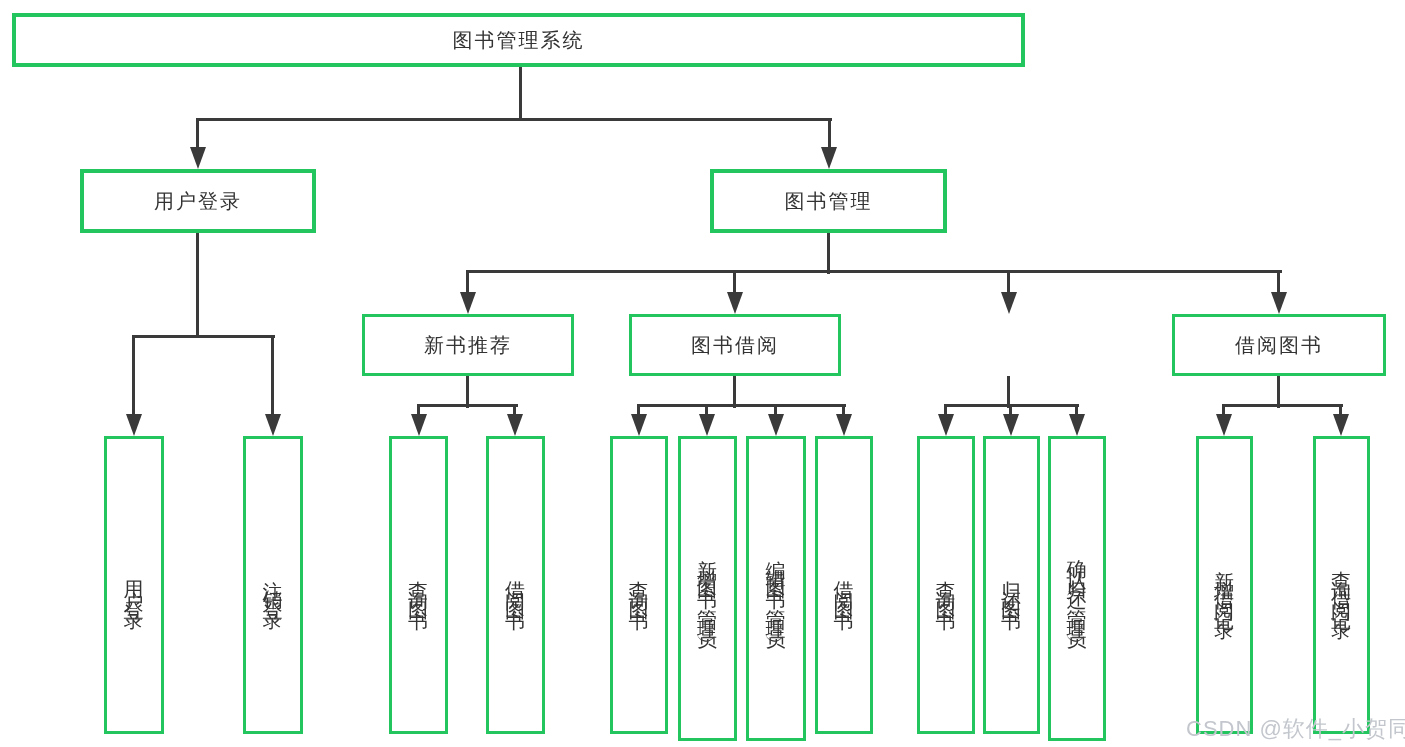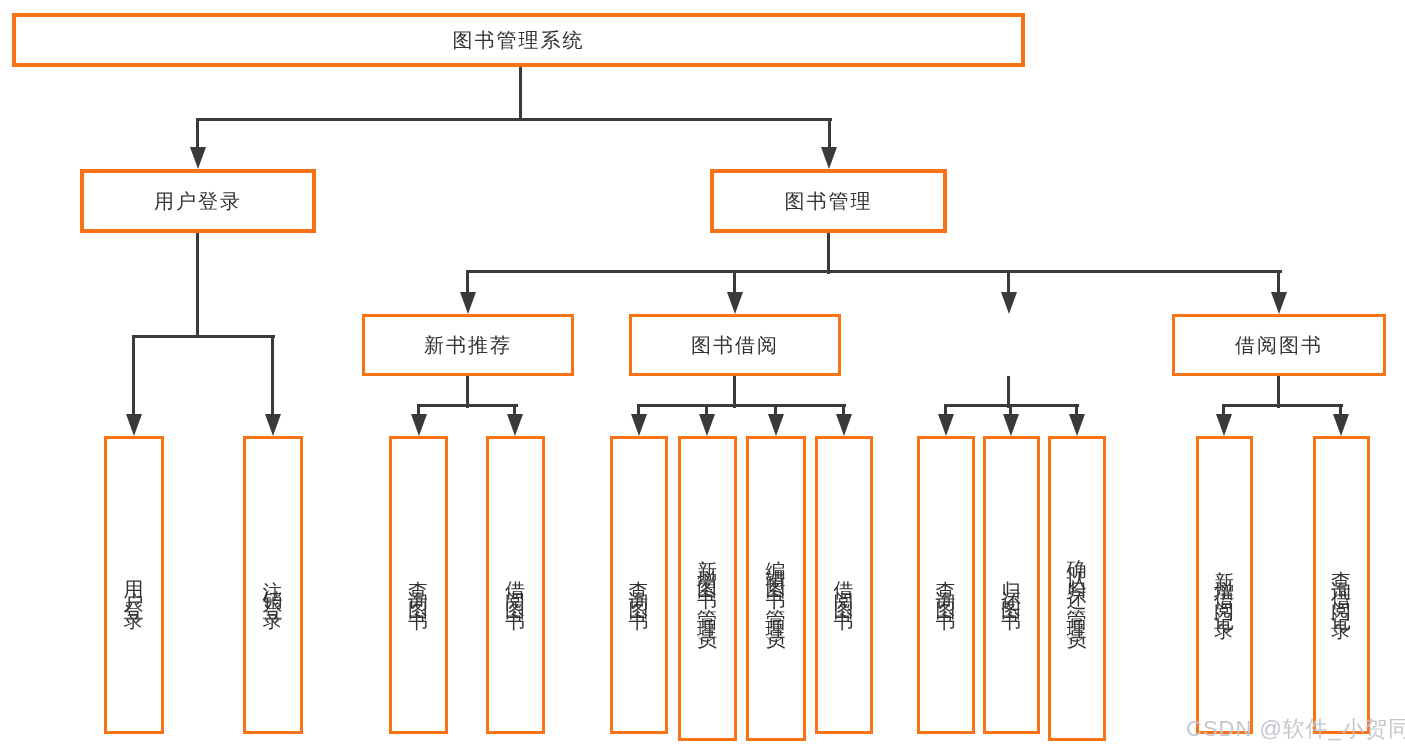--- a/index.html
+++ b/index.html
@@ -9,21 +9,21 @@
     height: 747px;
     background: #ffffff;
     overflow: hidden;
     font-family: "Liberation Sans", sans-serif;
     color: #2f2f2f;
   }
   .box {
     position: absolute;
     box-sizing: border-box;
     background: #ffffff;
-    border: 3px solid #f97316;
+    border: 3px solid #22c55e;
     display: flex;
     align-items: center;
     justify-content: center;
   }
   .box.lvl1, .box.lvl2 { border-width: 4px; }
   .hlabel {
     font-size: 20px;
     letter-spacing: 2px;
     color: #333333;
     white-space: nowrap;

